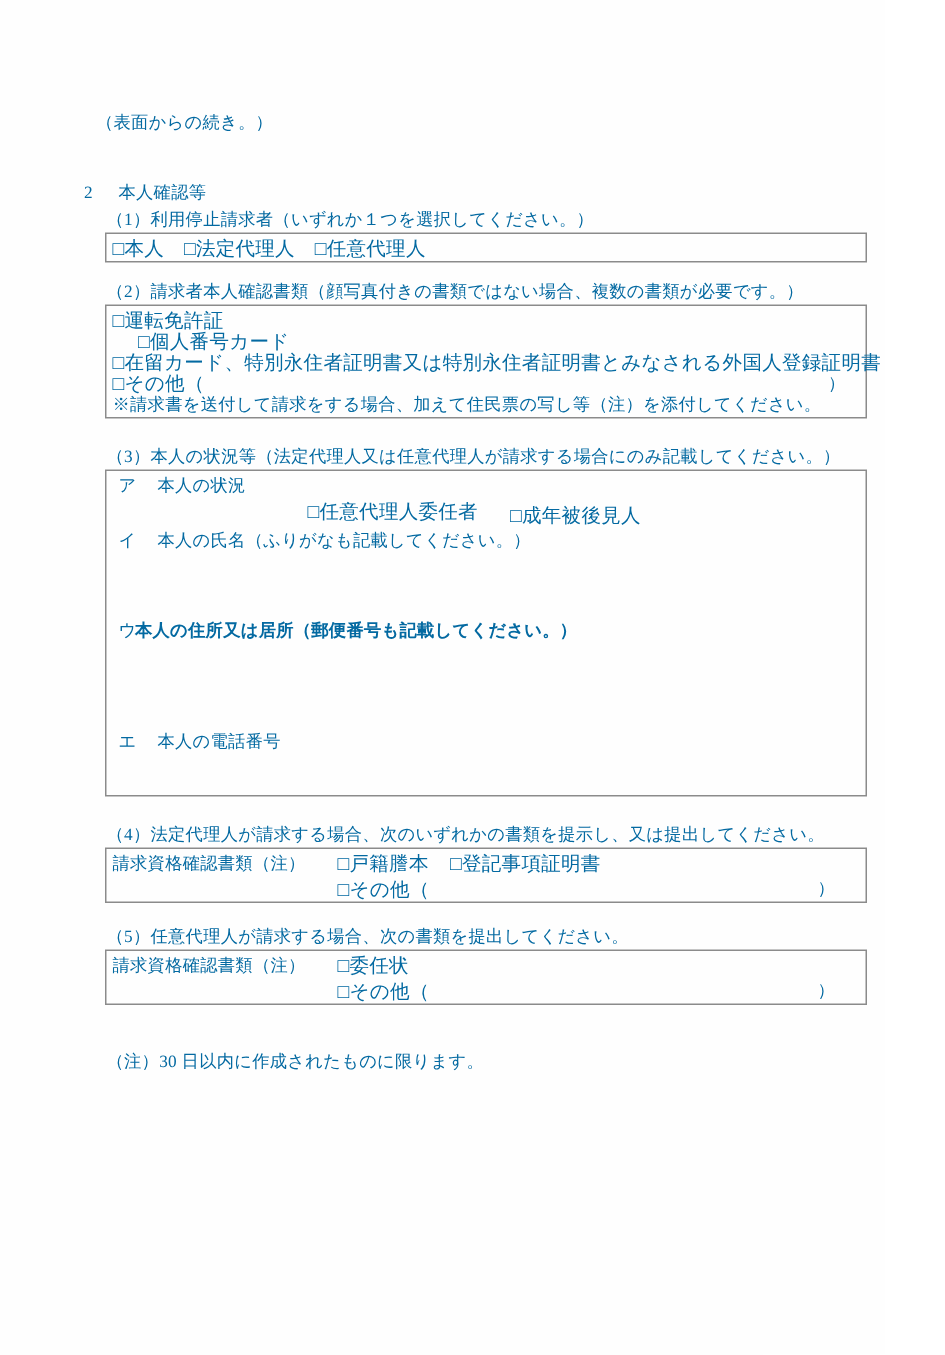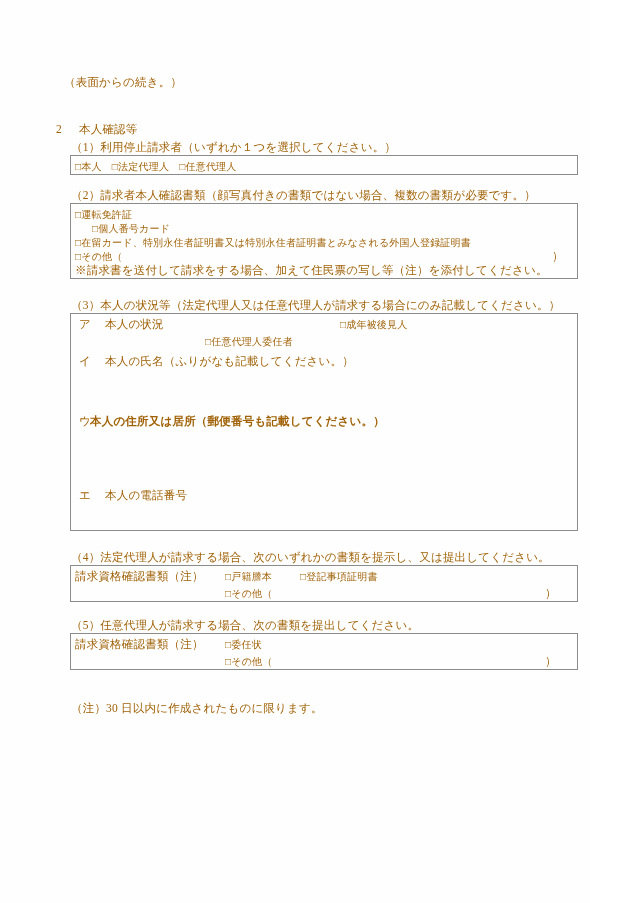--- a/index.html
+++ b/index.html
@@ -6,21 +6,21 @@
     margin: 0;
     padding: 0;
     background: #ffffff;
   }
   .page {
     position: relative;
     width: 590px;
     height: 903px;
     background: #fefefe;
     font-family: "Liberation Serif", "DejaVu Serif", serif;
-    color: #a16207;
+    color: #0369a1;
     overflow: hidden;
   }
   .t {
     position: absolute;
     white-space: pre;
     font-size: 11.5px;
     line-height: 17px;
     letter-spacing: 0.2px;
   }
   .box {
@@ -29,22 +29,22 @@
     box-sizing: border-box;
     background: transparent;
   }
   .heading {
     font-size: 11.5px;
   }
   .cont-note {
     font-size: 11.5px;
   }
   .cb {
-    font-family: Liberation Sans, sans-serif;
-    font-size: 10px;
+    font-family: Liberation Mono, monospace;
+    font-size: 13px;
   }
 </style>
 </head>
 <body>
 
 <div class="page">
 
   <div class="t cont-note" style="left:64px; top:74px;">（表面からの続き。）</div>
 
   <div class="t heading" style="left:56px; top:121px;">2</div>
@@ -61,21 +61,21 @@
   <div class="t cb" style="left:75px; top:234px;">□在留カード、特別永住者証明書又は特別永住者証明書とみなされる外国人登録証明書</div>
   <div class="t cb" style="left:75px; top:248px;">□その他（</div>
   <div class="t" style="left:552px; top:248px;">）</div>
   <div class="t" style="left:75px; top:262px;">※請求書を送付して請求をする場合、加えて住民票の写し等（注）を添付してください。</div>
 
   <div class="t" style="left:71px; top:297px;">（3）本人の状況等（法定代理人又は任意代理人が請求する場合にのみ記載してください。）</div>
   <div class="box" style="left:70px; top:313px; width:508px; height:218px;"></div>
 
   <div class="t" style="left:79px; top:316px;">ア</div>
   <div class="t" style="left:105px; top:316px;">本人の状況</div>
-  <div class="t cb" style="left:340px; top:316px;">□成年被後見人</div>
+  <div class="t cb" style="left:340px; top:336px;">□成年被後見人</div>
   <div class="t cb" style="left:185px; top:333px;margin-left:20px;">□任意代理人委任者</div>
 
   <div class="t" style="left:79px; top:353px;">イ</div>
   <div class="t" style="left:105px; top:353px;">本人の氏名（ふりがなも記載してください。）</div>
 
   <div class="t" style="left:79px; top:413px;">ウ</div>
   <div class="t" style="left:90px; top:413px;font-weight:bold;">本人の住所又は居所（郵便番号も記載してください。）</div>
 
   <div class="t" style="left:79px; top:487px;">エ</div>
   <div class="t" style="left:105px; top:487px;">本人の電話番号</div>

